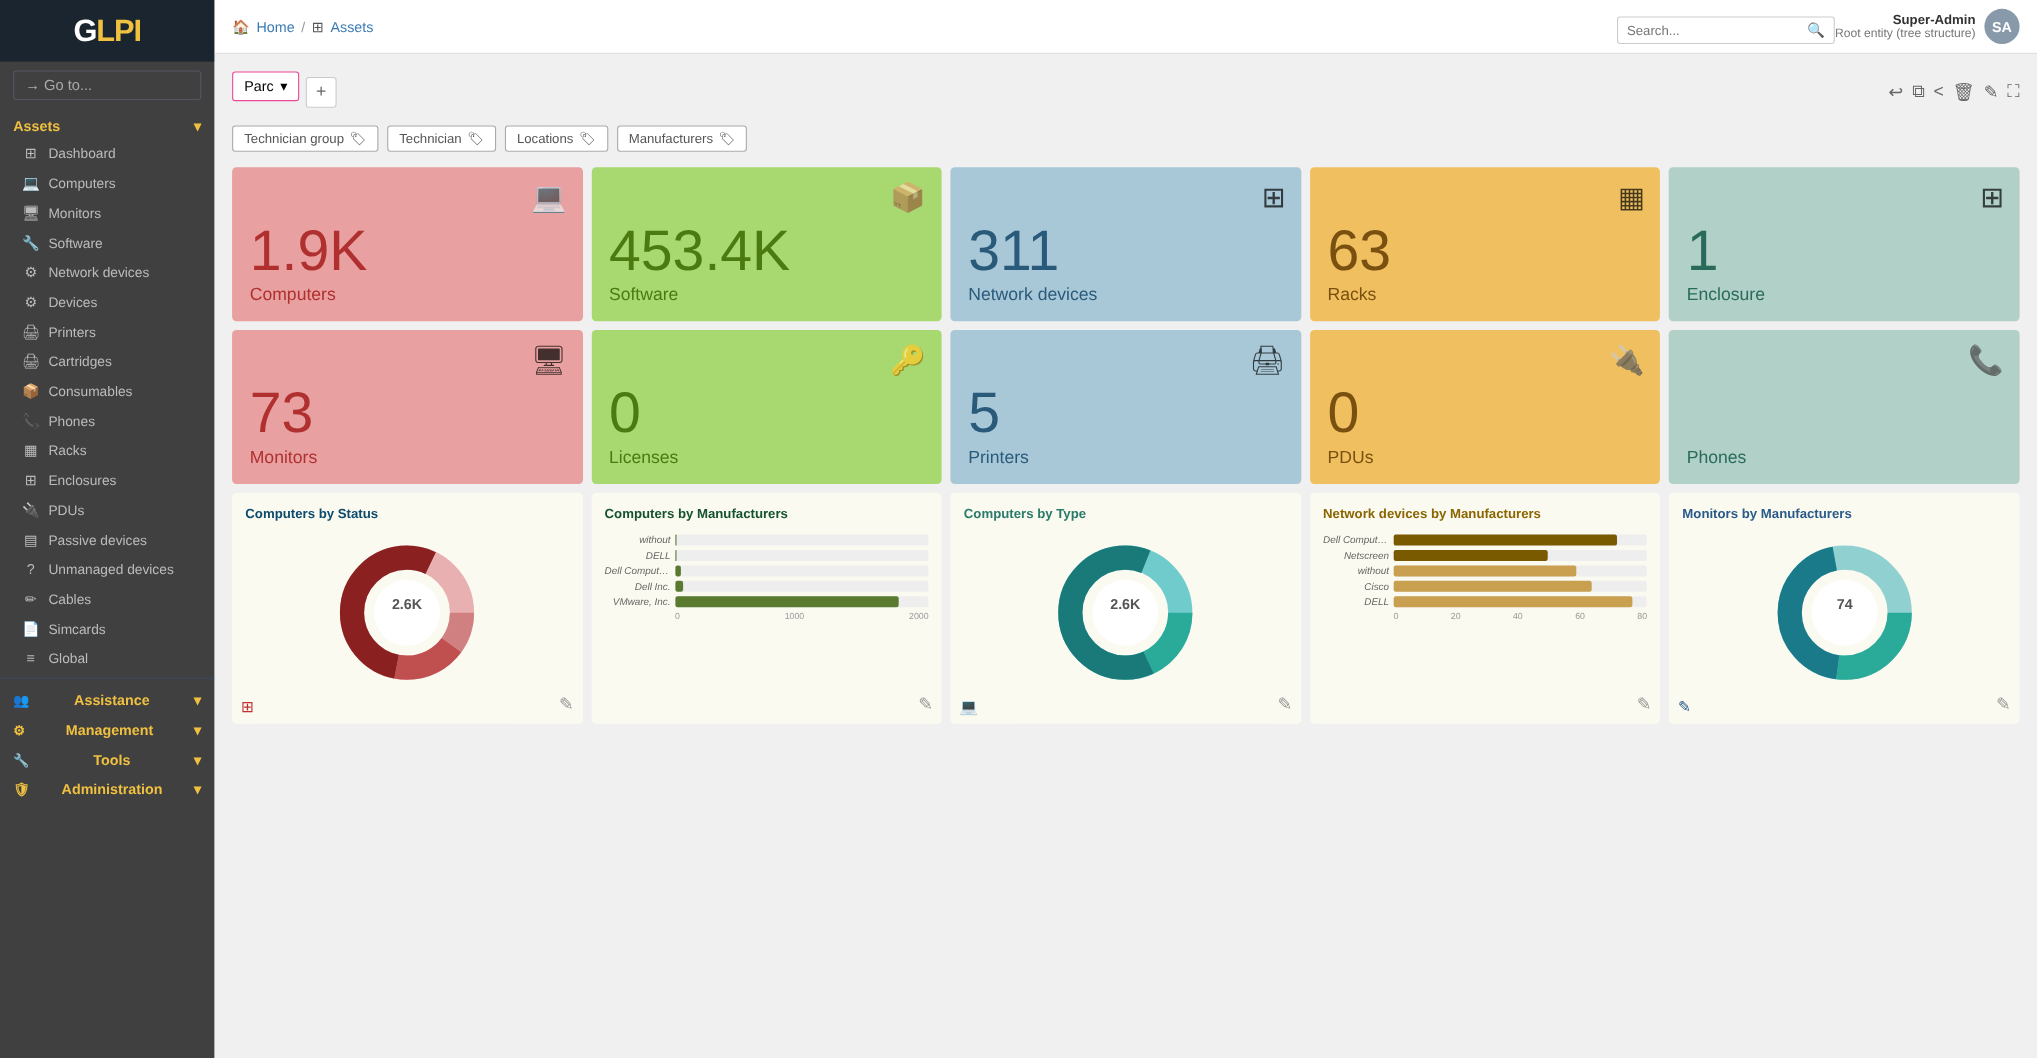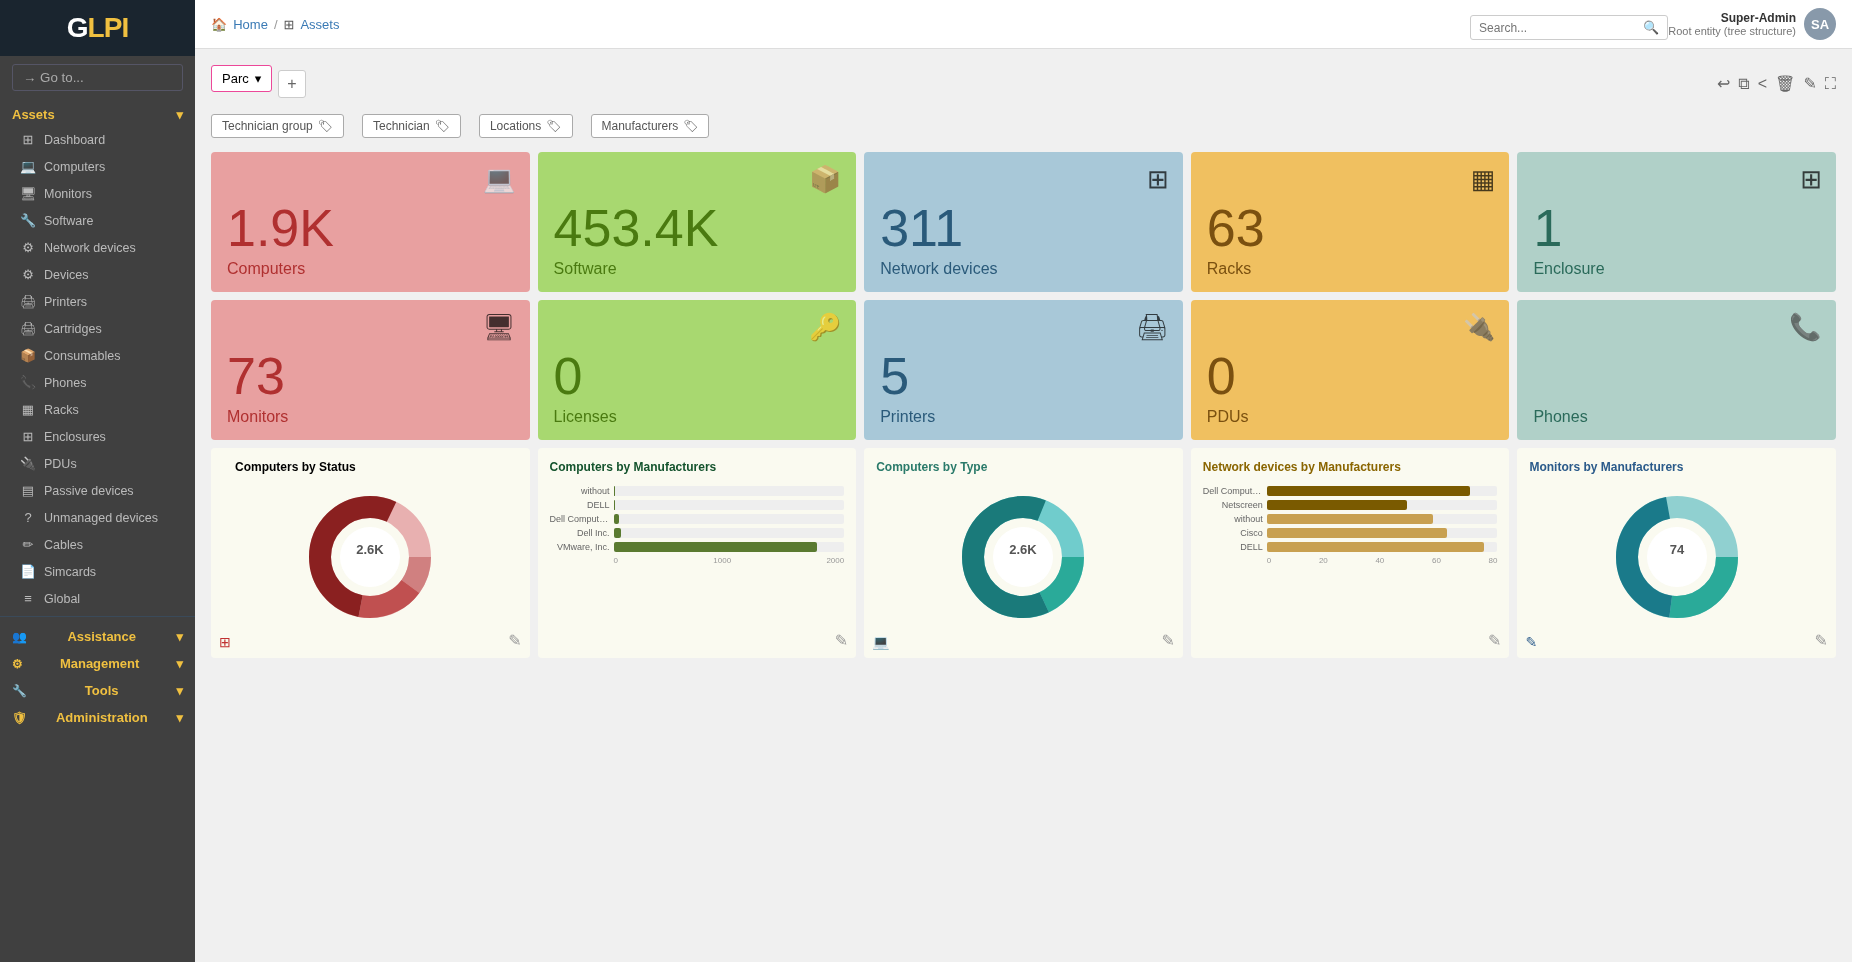--- a/index.html
+++ b/index.html
@@ -117,21 +117,21 @@
     .toolbar-row {
       display: flex; align-items: center; justify-content: space-between;
       margin-bottom: 12px;
     }
     .toolbar-left { display: flex; align-items: center; gap: 6px; }
     .toolbar-right { display: flex; align-items: center; gap: 8px; color: #555; font-size: 16px; }
     .toolbar-icon { cursor: pointer; color: #666; }
 
     
     .filter-row {
-      display: flex; align-items: flex-start; gap: 18px; margin-bottom: 14px; flex-wrap: wrap;
+      display: flex; align-items: flex-start; gap: 8px; margin-bottom: 14px; flex-wrap: wrap;
     }
     .filter-tag {
       border: 1px solid #aaa;
       border-radius: 3px;
       padding: 4px 10px;
       font-size: 12px;
       color: #555;
       background: white;
       cursor: pointer;
       display: flex; align-items: center; gap: 5px;
@@ -190,21 +190,21 @@
       border-radius: 4px;
       padding: 12px;
       min-height: 210px;
       position: relative;
     }
     .chart-title {
       font-size: 12px;
       font-weight: bold;
       margin-bottom: 8px;
     }
-    .chart-title-red { color: #000000; margin-left: 12px; }
+    .chart-title-red { color: #0c4a6e; }
     .chart-title-olive { color: #14532d; }
     .chart-title-teal { color: #2a7a6a; }
     .chart-title-gold { color: #8a6500; }
     .chart-title-blue { color: #2a5a8a; }
 
     .chart-edit-icon {
       position: absolute; bottom: 8px; right: 8px;
       font-size: 16px; color: #999; cursor: pointer;
     }
     .chart-type-icon {
@@ -216,21 +216,21 @@
     .donut-wrap {
       display: flex; justify-content: center; align-items: center;
       height: 150px;
     }
 
     
     .bar-chart-wrap {
       padding: 4px 0;
     }
     .bar-row {
-      display: flex; margin-bottom: 4px; gap: 4px;
+      display: flex; margin-bottom: 4px; gap: 4px; font-style: italic;
     }
     .bar-label {
       font-size: 9px; color: #666; width: 60px; text-align: right; overflow: hidden; white-space: nowrap; text-overflow: ellipsis;
     }
     .bar-track {
       flex: 1; background: #eee; height: 10px; border-radius: 2px; position: relative;
     }
     .bar-fill {
       height: 100%; border-radius: 2px;
     }

